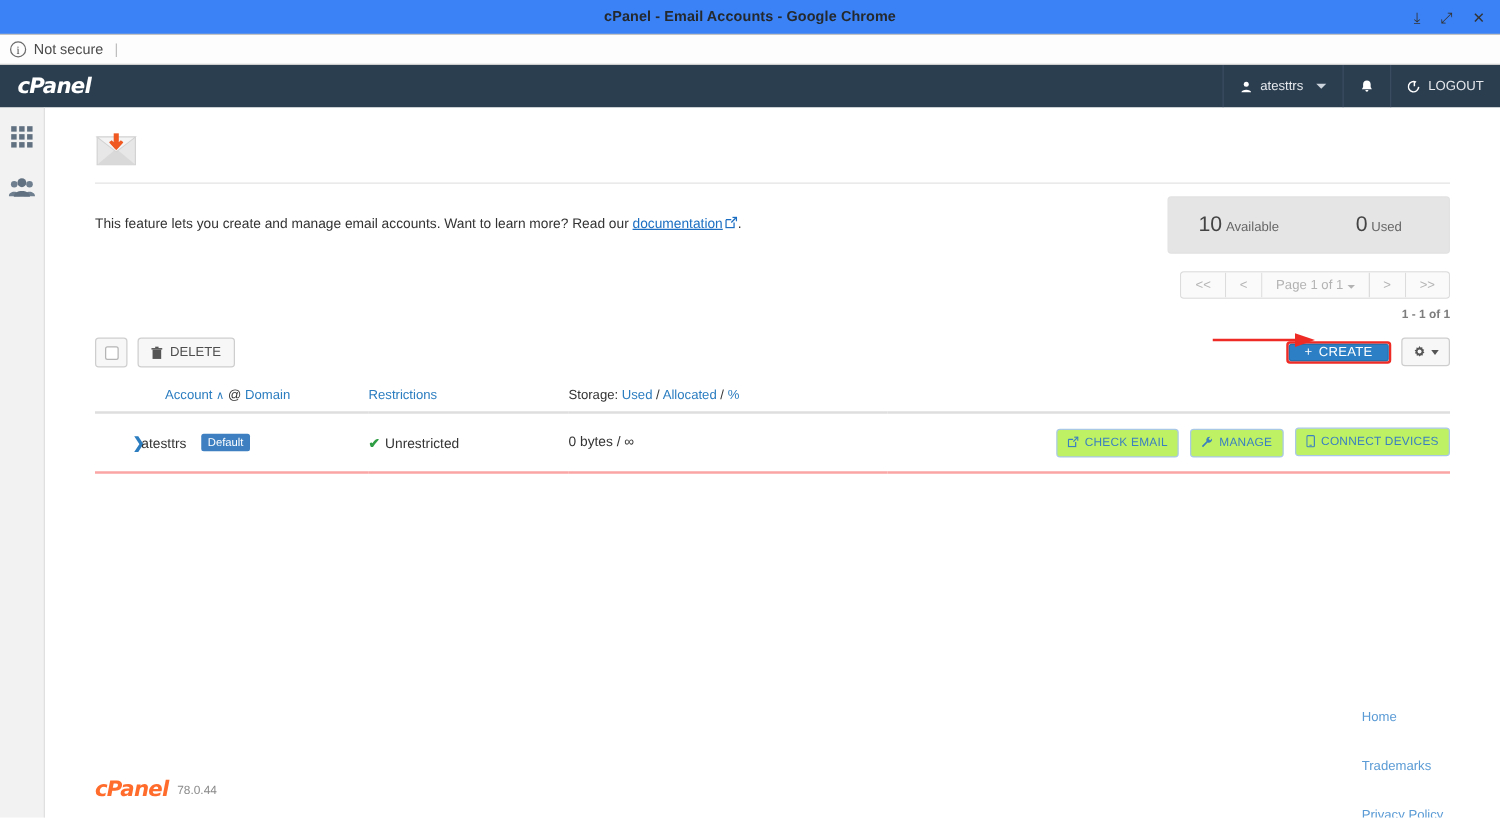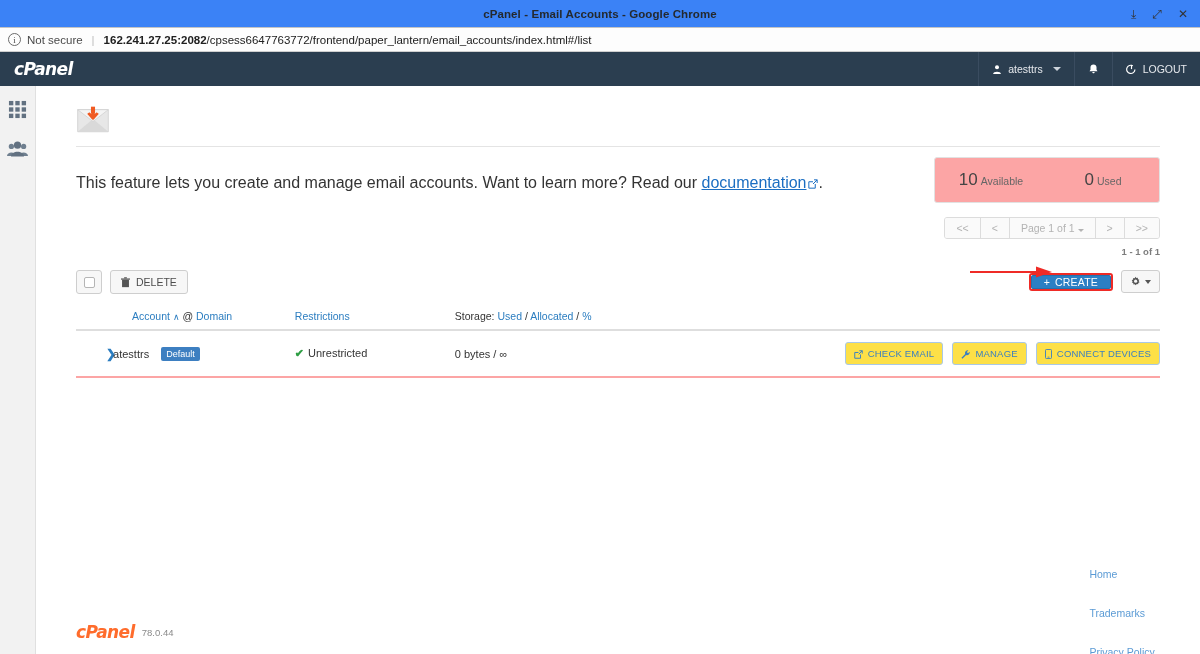--- a/index.html
+++ b/index.html
@@ -83,27 +83,27 @@
 
   
   .page-head { display: flex; align-items: flex-start; padding: 6px 0 10px 40px; }
   .page-icon { width: 34px; height: 30px; margin-right: 10px; flex: 0 0 34px; }
   .page-title { font-size: 15.5px; color: #3a3a3a; line-height: 1.15; }
   .page-sub { font-size: 10.5px; color: #555; margin-top: 3px; }
 
   .hr { height: 1px; background: #e4e4e4; margin: 2px 40px 0 40px; }
 
   .intro-row { display: flex; align-items: flex-start; padding: 14px 40px 0 40px; }
-  .intro-text { font-size: 16px; color: #333; line-height: 1.5; padding-top: 10px; }
+  .intro-text { font-size: 11px; color: #333; line-height: 1.5; padding-top: 10px; }
   .intro-text a { color: #1b6ec2; text-decoration: underline; }
   .ext-ico { margin-left: 2px; vertical-align: -1px; }
 
   .stats-box {
     margin-left: auto; width: 226px; border: 1px solid #e2e2e2;
-    background: #fca5a5; border-radius: 3px; display: flex;
+    background: #e5e5e5; border-radius: 3px; display: flex;
     padding: 12px 0; margin-top: -4px;
   }
   .stat { flex: 1; text-align: center; }
   .stat .num { font-size: 17px; color: #444; }
   .stat .lbl { font-size: 10.5px; color: #666; margin-left: 3px; }
 
   
   .tools-row { display: flex; align-items: flex-start; padding: 14px 40px 0 40px; }
   .search-group { display: flex; width: 390px; }
   .search-input {
@@ -191,23 +191,23 @@
     display: inline-block; width: 34px; padding-left: 30px;
     color: #2b7dc0; font-size: 12px; font-weight: bold; cursor: pointer;
   }
   .badge-default {
     background: #3d7fc1; color: #fff; font-size: 9px; border-radius: 2px;
     padding: 2px 5px; margin-left: 9px; vertical-align: 1px;
   }
   .check-green { color: #2f9e44; font-weight: bold; margin-right: 4px; }
   .row-actions { text-align: right; }
   .rbtn {
-    border: 1px solid #a9c8e6; background: #fde047; color: #3b7fc0;
+    border: 1px solid #a9c8e6; background: #bef264; color: #3b7fc0;
     font-size: 9.5px; border-radius: 3px; padding: 5px 8px; margin-left: 6px;
-    display: inline-flex; align-items: flex-end; gap: 5px; cursor: pointer;
+    display: inline-flex; align-items: flex-start; gap: 5px; cursor: pointer;
     letter-spacing: .2px;
   }
 
   
   .footer {
     height: 48px; display: flex; align-items: center;
     padding: 0 40px 0 40px; border-top: 0;
   }
   .foot-logo {
     font-family: "DejaVu Sans", sans-serif; font-size: 17px; font-weight: bold;
@@ -226,21 +226,20 @@
     <span class="win-btn">⤓</span>
     <span class="win-btn">⤢</span>
     <span class="win-btn">✕</span>
   </div>
 </div>
 
 <div class="urlbar">
   <span class="info-ico">i</span>
   <span class="notsecure">Not secure</span>
   <span class="sep">|</span>
-  <span class="url"><b>162.241.27.25:2082</b><span>/cpsess6647763772/frontend/paper_lantern/email_accounts/index.html#/list</span></span>
 </div>
 
 <div class="cp-header">
   <div class="cp-logo">cPanel</div>
   <div class="cp-nav-right">
     <div class="cp-nav-item">
       <svg width="10" height="11" viewBox="0 0 16 16">
         <circle cx="8" cy="4.5" r="3.2" fill="#fff"></circle>
         <path d="M1.8 15 C1.8 10.5 14.2 10.5 14.2 15 Z" fill="#fff"></path>
       </svg>

